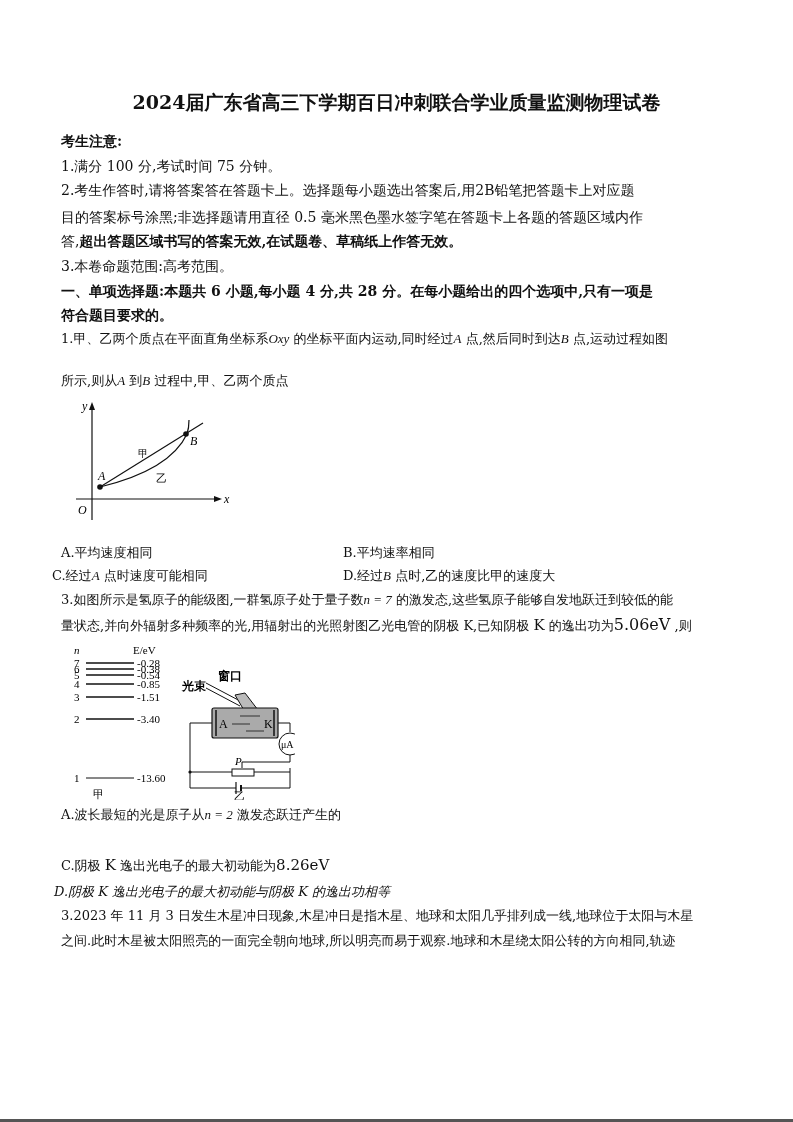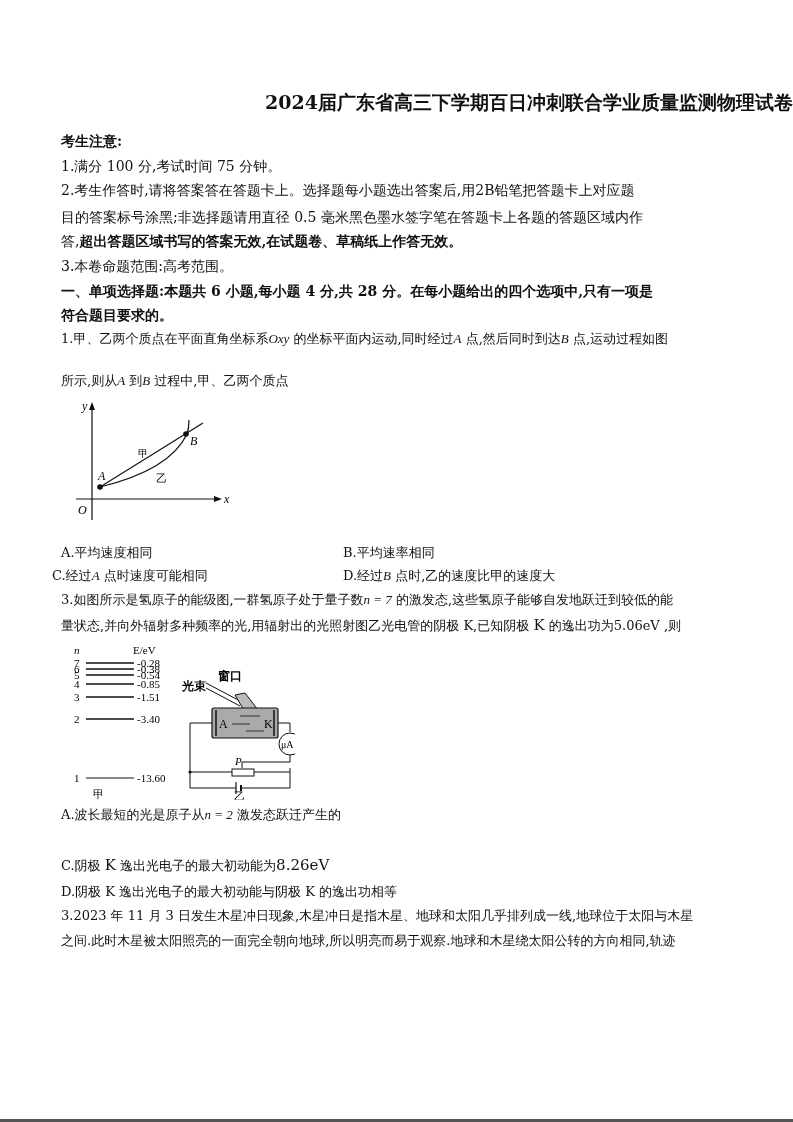--- a/index.html
+++ b/index.html
@@ -1,19 +1,19 @@
 <!DOCTYPE html>
 <html><head>
 <meta charset="utf-8">
 <style>
   html, body { margin:0; padding:0; background:#fff; }
   body { width:793px; height:1122px; position:relative; overflow:hidden;
          font-family:"DejaVu Serif","Liberation Serif",serif; color:#111; }
   .page { position:absolute; left:0; top:0; width:793px; height:1122px; }
-  .title { position:absolute; left:0; width:793px; top:90px; text-align:right;
+  .title { position:absolute; left:0; width:793px; top:90px; text-align:center;
            font-size:19px; font-weight:bold; letter-spacing:0px; }
   .line { position:absolute; left:61px; font-size:14px; white-space:nowrap; line-height:18px; }
   .small { font-size:13px; }
   .b { font-weight:bold; }
   i.m { font-family:"Liberation Serif",serif; }
   .opt { position:absolute; font-size:13px; white-space:nowrap; }
   svg text { font-family:"Liberation Serif",serif; }
   .bottombar { position:absolute; left:0; top:1119px; width:793px; height:3px; background:#555; }
 </style>
 </head>
@@ -65,21 +65,21 @@
     <span>C.经过</span><i class="m">A</i><span> 点时速度可能相同</span>
   </div>
   <div class="opt" style="left:343px;top:567px;">
     <span>D.经过</span><i class="m">B</i><span> 点时,乙的速度比甲的速度大</span>
   </div>
 
   <div class="line small" style="top:591px;">
     <span>3.如图所示是氢原子的能级图,一群氢原子处于量子数</span><i class="m">n = 7</i><span> 的激发态,这些氢原子能够自发地跃迁到较低的能</span>
   </div>
   <div class="line small" style="top:616px;">
-    <span>量状态,并向外辐射多种频率的光,用辐射出的光照射图乙光电管的阴极 K,已知阴极 </span><span style="font-size:15px">K</span><span> 的逸出功为</span><span style="font-size:13px">5.06eV</span><span> ,则</span>
+    <span>量状态,并向外辐射多种频率的光,用辐射出的光照射图乙光电管的阴极 K,已知阴极 </span><span style="font-size:15px">K</span><span> 的逸出功为</span><span style="font-size:16px">5.06eV</span><span> ,则</span>
   </div>
 
   <svg style="position:absolute;left:60px;top:642px;" width="120" height="160" viewBox="0 0 120 160">
     <text x="14" y="12" font-size="11" font-style="italic">n</text>
     <text x="73" y="12" font-size="11">E/eV</text>
     <g id="levels">
         <line x1="26" x2="74" y1="21" y2="21" stroke="#111" stroke-width="1.4"></line>
         <text x="14" y="25" font-size="11">7</text>
         <text x="77" y="25" font-size="11">-0.28</text>
         <line x1="26" x2="74" y1="27" y2="27" stroke="#111" stroke-width="1.4"></line>
@@ -133,19 +133,19 @@
     <line x1="61" y1="135" x2="61" y2="141" stroke="#111" stroke-width="2"></line>
     <text x="54" y="150" font-size="11">乙</text>
   </svg>
 
   <div class="opt" style="left:61px;top:806px;">
     <span>A.波长最短的光是原子从</span><i class="m">n = 2</i><span> 激发态跃迁产生的</span>
   </div>
   <div class="opt" style="left:61px;top:856px;">
     <span>C.阴极 </span><span style="font-size:15px">K</span><span> 逸出光电子的最大初动能为</span><span style="font-size:15px">8.26eV</span>
   </div>
-  <div class="opt" style="left:61px;top:883px;">D.阴极 K 逸出光电子的最大初动能与阴极 K 的逸出功相等</div>
+  <div class="opt" style="left:54px;top:883px;font-style:italic;">D.阴极 K 逸出光电子的最大初动能与阴极 K 的逸出功相等</div>
 
   <div class="line small" style="top:907px;">3.2023 年 11 月 3 日发生木星冲日现象,木星冲日是指木星、地球和太阳几乎排列成一线,地球位于太阳与木星</div>
   <div class="line small" style="top:932px;">之间.此时木星被太阳照亮的一面完全朝向地球,所以明亮而易于观察.地球和木星绕太阳公转的方向相同,轨迹</div>
 
   <div class="bottombar"></div>
 </div>
 
 </body></html>

